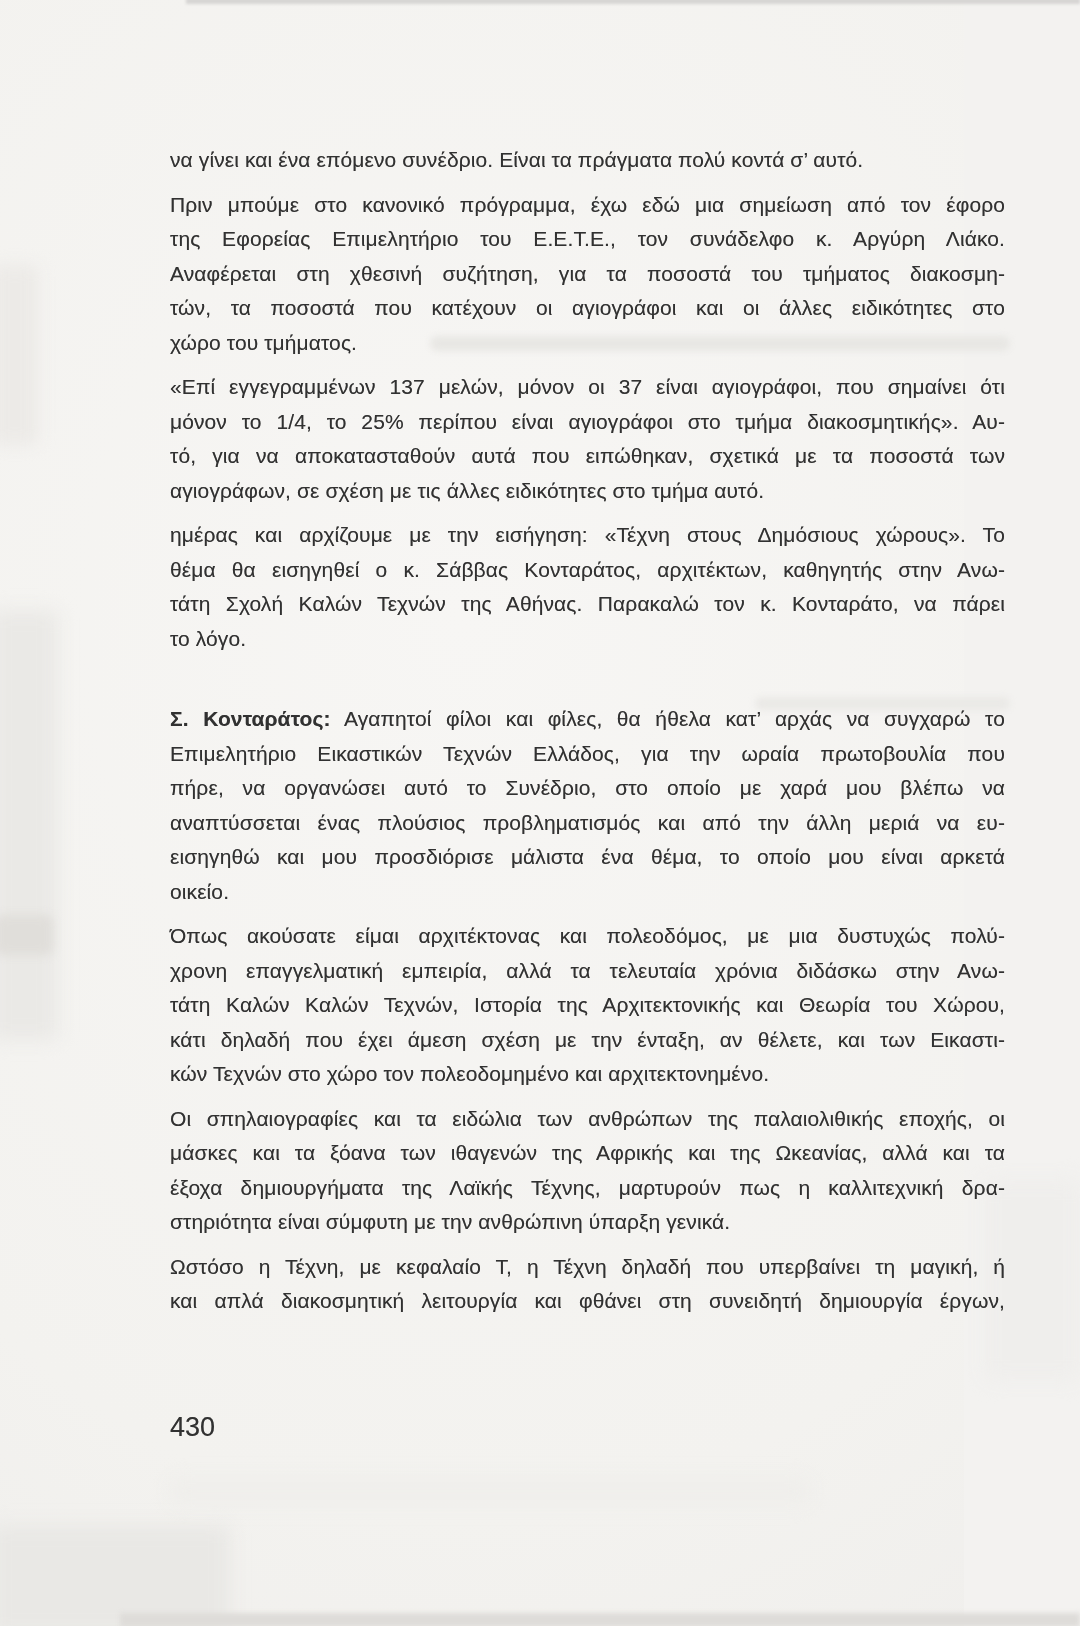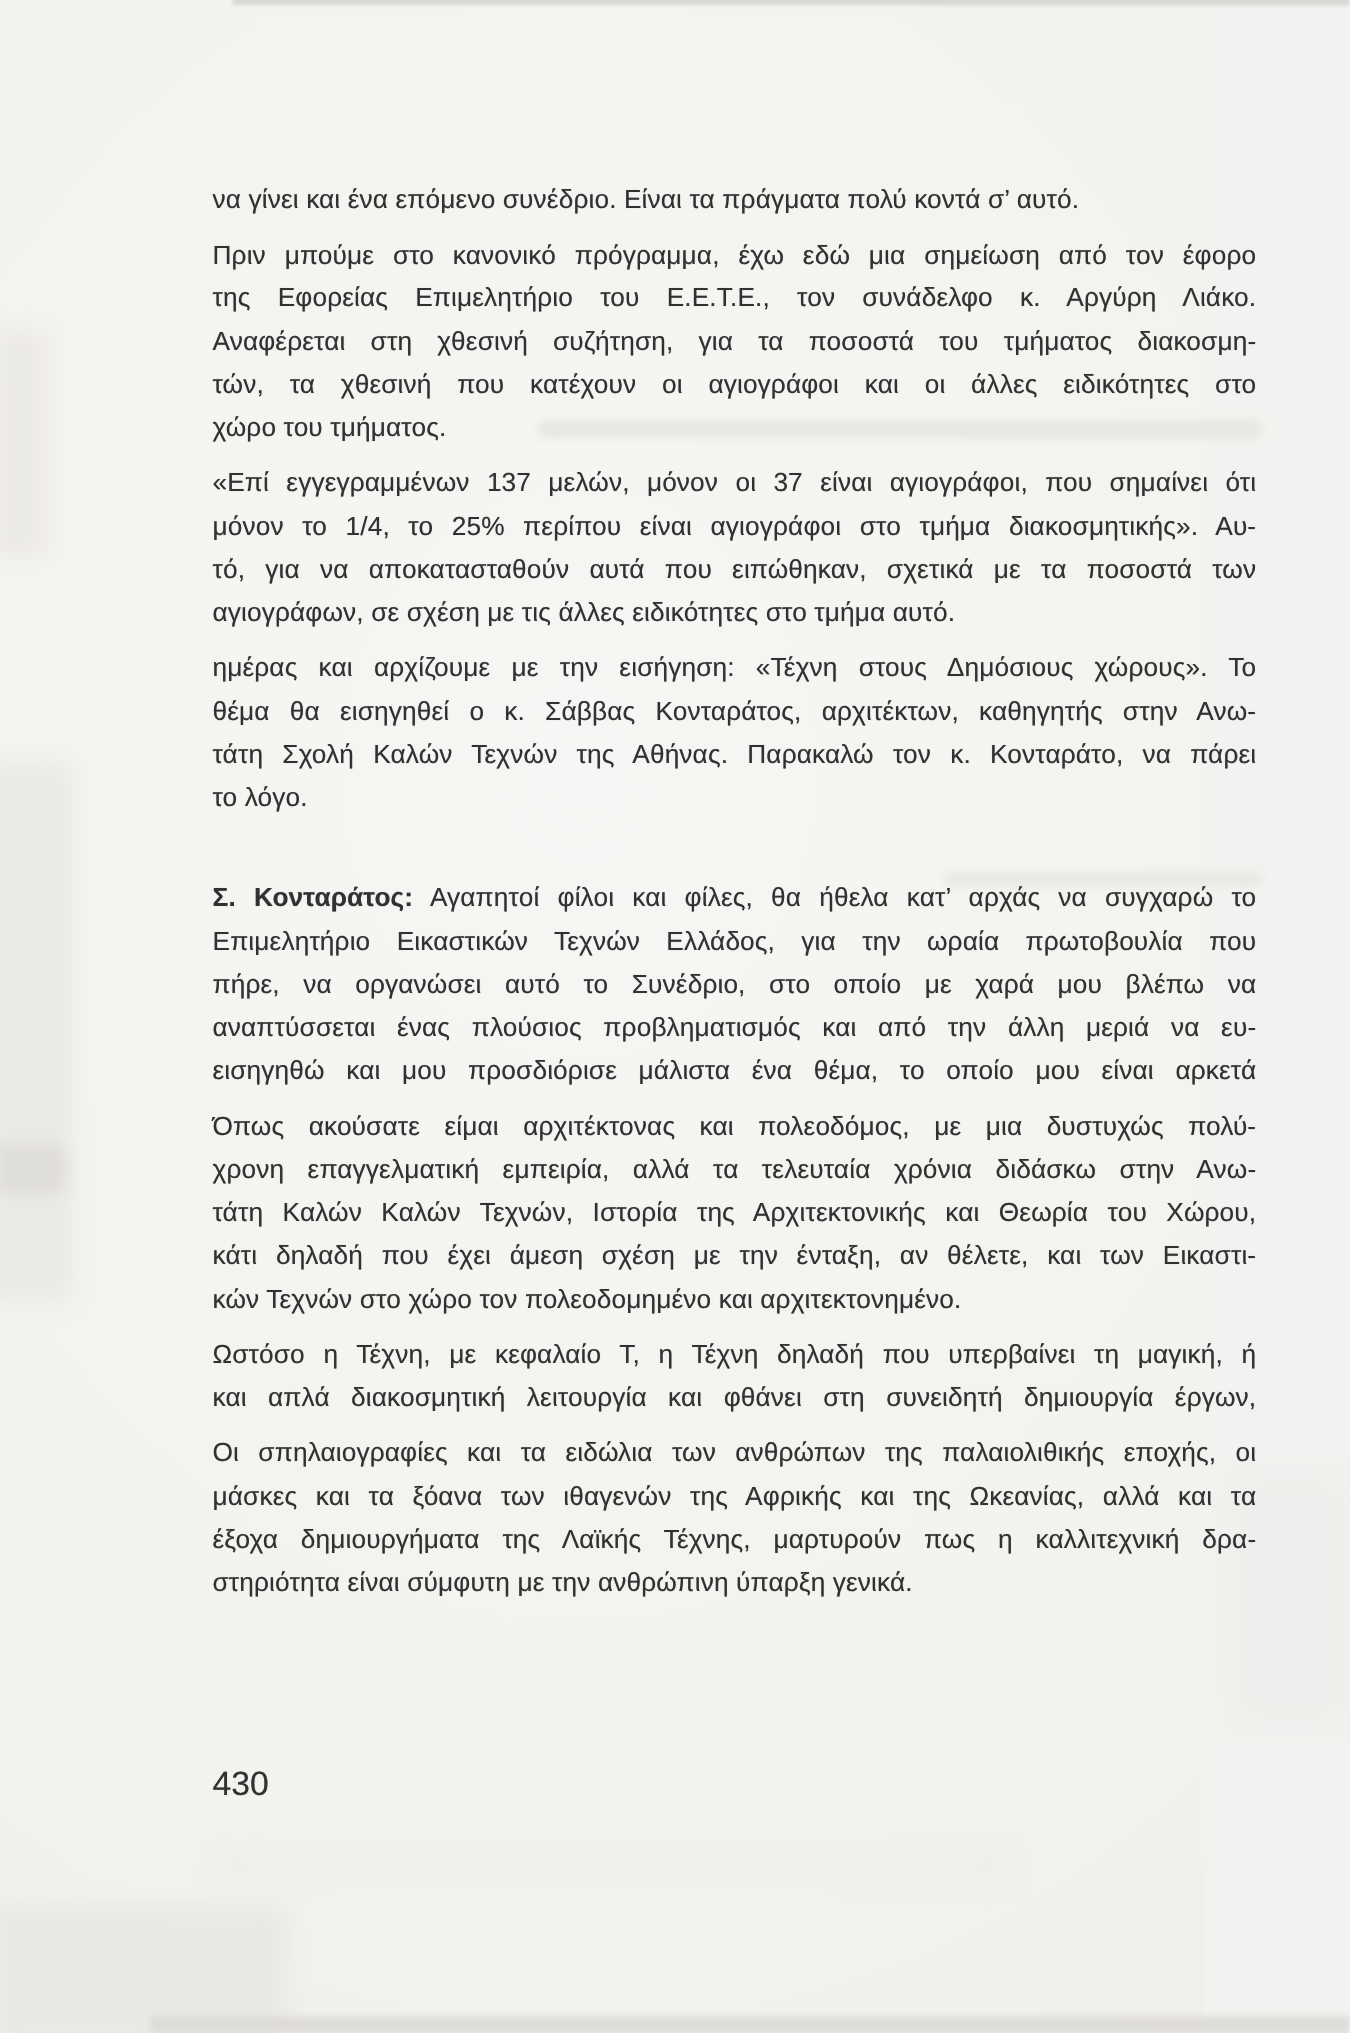--- a/index.html
+++ b/index.html
@@ -68,21 +68,21 @@
   <main class="text-block">
 
     <p class="para">
       <span class="ln last">να γίνει και ένα επόμενο συνέδριο. Είναι τα πράγματα πολύ κοντά σ’ αυτό.</span>
     </p>
 
     <p class="para">
       <span class="ln">Πριν μπούμε στο κανονικό πρόγραμμα, έχω εδώ μια σημείωση από τον έφορο</span>
       <span class="ln">της Εφορείας Επιμελητήριο του Ε.Ε.Τ.Ε., τον συνάδελφο κ. Αργύρη Λιάκο.</span>
       <span class="ln">Αναφέρεται στη χθεσινή συζήτηση, για τα ποσοστά του τμήματος διακοσμη-</span>
-      <span class="ln">τών, τα χθεσινή που κατέχουν οι αγιογράφοι και οι άλλες ειδικότητες στο</span>
+      <span class="ln">τών, τα ποσοστά που κατέχουν οι αγιογράφοι και οι άλλες ειδικότητες στο</span>
       <span class="ln last">χώρο του τμήματος.</span>
     </p>
 
     <p class="para">
       <span class="ln">«Επί εγγεγραμμένων 137 μελών, μόνον οι 37 είναι αγιογράφοι, που σημαίνει ότι</span>
       <span class="ln">μόνον το 1/4, το 25% περίπου είναι αγιογράφοι στο τμήμα διακοσμητικής». Αυ-</span>
       <span class="ln">τό, για να αποκατασταθούν αυτά που ειπώθηκαν, σχετικά με τα ποσοστά των</span>
       <span class="ln last">αγιογράφων, σε σχέση με τις άλλες ειδικότητες στο τμήμα αυτό.</span>
     </p>
 
@@ -92,38 +92,39 @@
       <span class="ln">τάτη Σχολή Καλών Τεχνών της Αθήνας. Παρακαλώ τον κ. Κονταράτο, να πάρει</span>
       <span class="ln last">το λόγο.</span>
     </p>
 
     <p class="para para-speaker">
       <span class="ln"><b class="speaker">Σ. Κονταράτος:</b><span> Αγαπητοί φίλοι και φίλες, θα ήθελα κατ’ αρχάς να συγχαρώ το</span></span>
       <span class="ln">Επιμελητήριο Εικαστικών Τεχνών Ελλάδος, για την ωραία πρωτοβουλία που</span>
       <span class="ln">πήρε, να οργανώσει αυτό το Συνέδριο, στο οποίο με χαρά μου βλέπω να</span>
       <span class="ln">αναπτύσσεται ένας πλούσιος προβληματισμός και από την άλλη μεριά να ευ-</span>
       <span class="ln">εισηγηθώ και μου προσδιόρισε μάλιστα ένα θέμα, το οποίο μου είναι αρκετά</span>
+      <span class="ln last">οικείο.</span>
     </p>
 
     <p class="para">
       <span class="ln">Όπως ακούσατε είμαι αρχιτέκτονας και πολεοδόμος, με μια δυστυχώς πολύ-</span>
       <span class="ln">χρονη επαγγελματική εμπειρία, αλλά τα τελευταία χρόνια διδάσκω στην Ανω-</span>
       <span class="ln">τάτη Καλών Καλών Τεχνών, Ιστορία της Αρχιτεκτονικής και Θεωρία του Χώρου,</span>
       <span class="ln">κάτι δηλαδή που έχει άμεση σχέση με την ένταξη, αν θέλετε, και των Εικαστι-</span>
       <span class="ln last">κών Τεχνών στο χώρο τον πολεοδομημένο και αρχιτεκτονημένο.</span>
     </p>
 
     <p class="para">
-      <span class="ln">Ωστόσο η Τέχνη, με κεφαλαίο Τ, η Τέχνη δηλαδή που υπερβαίνει τη μαγική, ή</span>
-      <span class="ln">και απλά διακοσμητική λειτουργία και φθάνει στη συνειδητή δημιουργία έργων,</span>
-    </p>
-
-    <p class="para">
       <span class="ln">Οι σπηλαιογραφίες και τα ειδώλια των ανθρώπων της παλαιολιθικής εποχής, οι</span>
       <span class="ln">μάσκες και τα ξόανα των ιθαγενών της Αφρικής και της Ωκεανίας, αλλά και τα</span>
       <span class="ln">έξοχα δημιουργήματα της Λαϊκής Τέχνης, μαρτυρούν πως η καλλιτεχνική δρα-</span>
       <span class="ln last">στηριότητα είναι σύμφυτη με την ανθρώπινη ύπαρξη γενικά.</span>
+    </p>
+
+    <p class="para">
+      <span class="ln">Ωστόσο η Τέχνη, με κεφαλαίο Τ, η Τέχνη δηλαδή που υπερβαίνει τη μαγική, ή</span>
+      <span class="ln">και απλά διακοσμητική λειτουργία και φθάνει στη συνειδητή δημιουργία έργων,</span>
     </p>
 
   </main>
 
   <div class="page-number">430</div>
 </div>
 
 </body></html>

